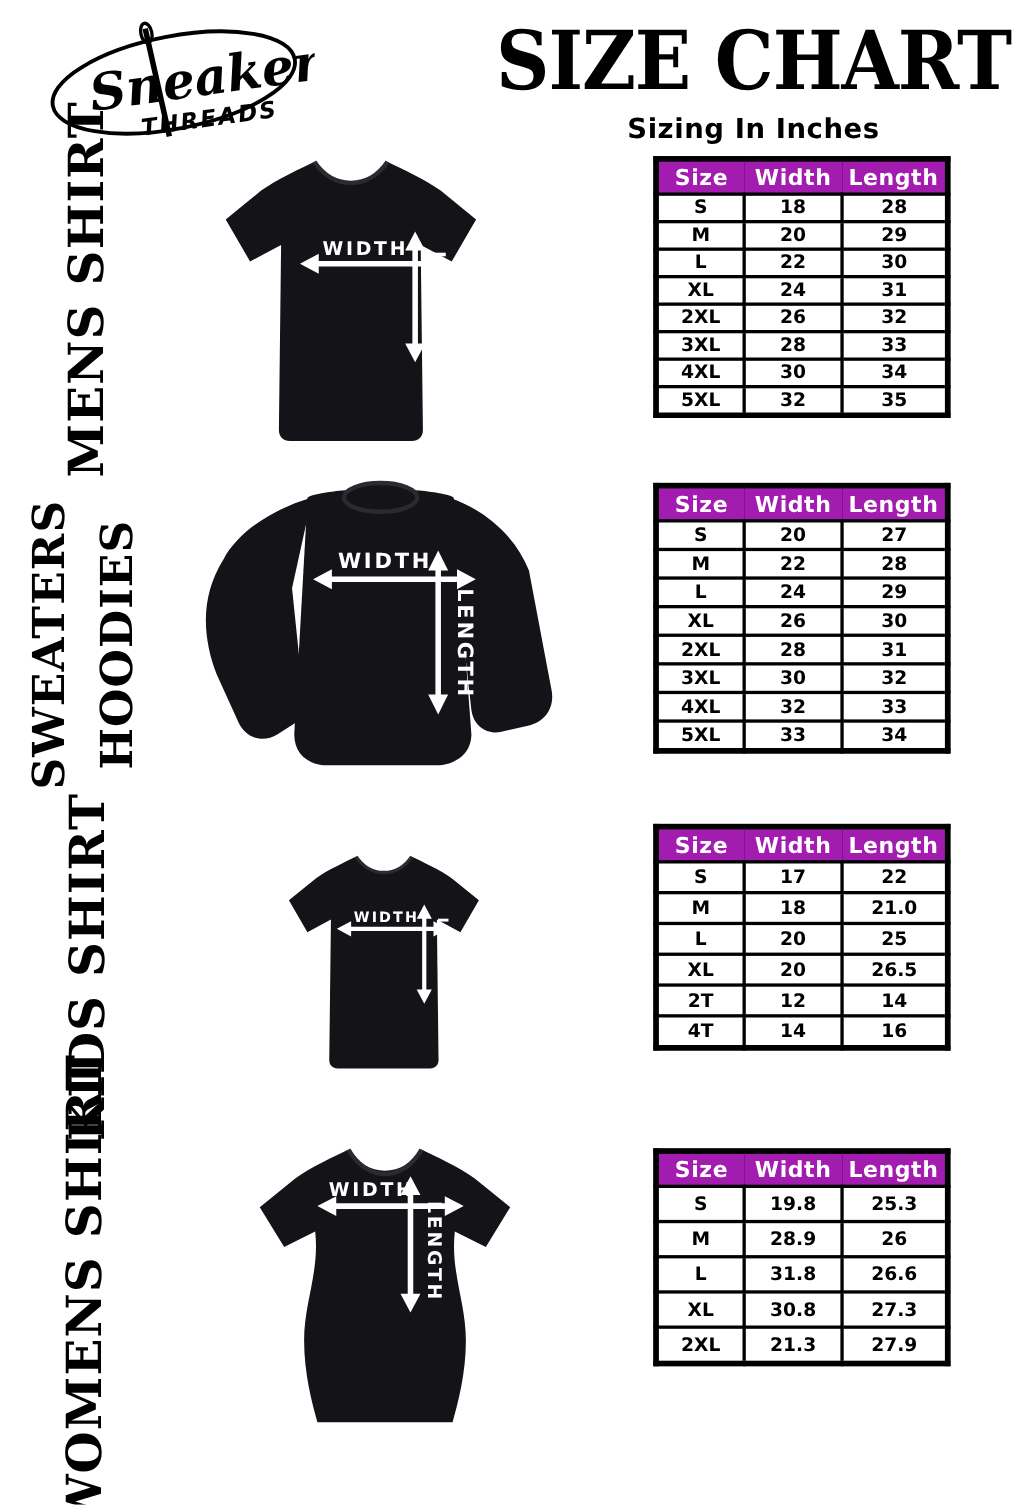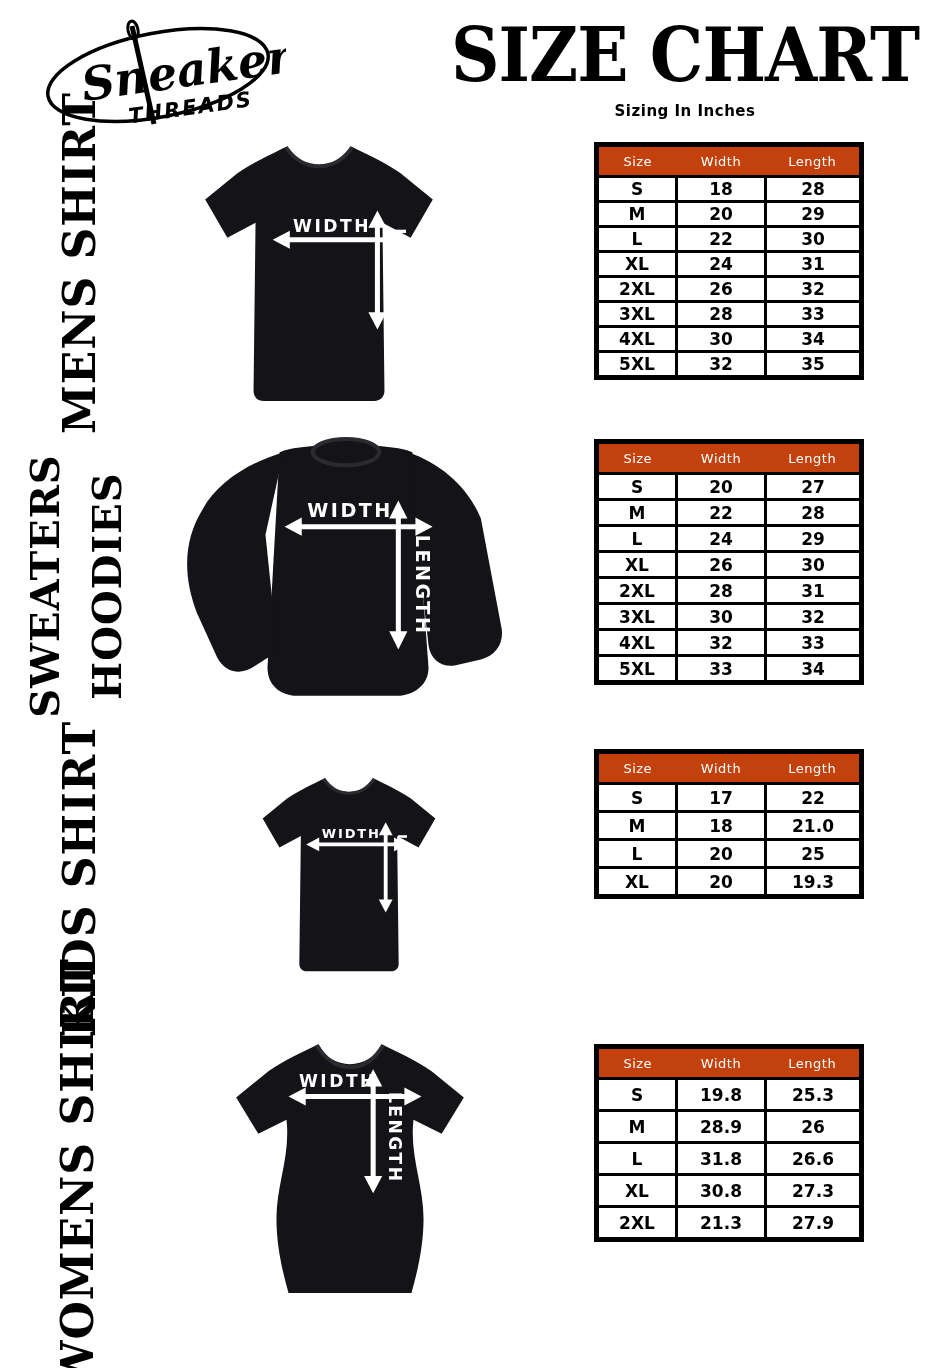--- a/index.html
+++ b/index.html
@@ -6,21 +6,21 @@
   #page{position:relative;width:936px;height:1368px;background:#ffffff;overflow:hidden;
         font-family:"DejaVu Sans","Liberation Sans",sans-serif;color:#000;}
 
   
   .logo-wrap{position:absolute;left:36px;top:12px;width:250px;height:125px;}
   .main-title{position:absolute;left:450px;top:18px;width:470px;text-align:center;
               font-family:"DejaVu Serif","Liberation Serif",serif;font-weight:700;
               font-size:66px;line-height:1;letter-spacing:-1px;
               transform:scale(1.02,1.12);transform-origin:center top;white-space:nowrap;}
   .sub-title{position:absolute;left:450px;top:102px;width:470px;text-align:center;
-             font-weight:700;font-size:15px;letter-spacing:0.5px;}
+             font-weight:700;font-size:25px;letter-spacing:0.5px;}
 
   
   .vlabel-box{position:absolute;display:flex;align-items:center;justify-content:center;gap:10px;}
   .vlabel{transform:rotate(-90deg);white-space:nowrap;
           font-family:"DejaVu Serif","Liberation Serif",serif;font-weight:700;
           font-size:44px;letter-spacing:1px;line-height:1;
           transform-origin:center center;}
   .vcol{width:52px;height:100%;display:flex;align-items:center;justify-content:center;}
 
   
@@ -29,21 +29,21 @@
   .gfill{fill:#141418;}
   .awhite{fill:#ffffff;}
   .aline{stroke:#ffffff;stroke-width:5;}
   .alabel{fill:#ffffff;font-family:"DejaVu Sans","Liberation Sans",sans-serif;
           font-weight:700;letter-spacing:2.5px;}
 
   
   table.size-table{position:absolute;border-collapse:collapse;background:#000;
                    table-layout:fixed;}
   table.size-table{border:5px solid #000;}
-  table.size-table th{background:#c2410c;color:#fff;font-weight:400;font-size:13px;
+  table.size-table th{background:#a21caf;color:#fff;font-weight:700;font-size:20px;
                       height:24px;padding:2px 4px;letter-spacing:0.5px;}
   table.size-table td{background:#fff;color:#000;font-weight:700;font-size:17px;
                       text-align:center;border:3px solid #000;padding:0 4px;}
   .c-size{width:68px;}  .c-width{width:78px;}  .c-length{width:84px;}
   .t-mens td{height:22px;}
   .t-sweaters td{height:23px;}
   .t-kids td{height:25px;}
   .t-womens td{height:29px;}
 </style>
 </head>
@@ -297,21 +297,31 @@
           <td class="c-length">21.0</td>
         </tr>
         <tr>
           <td class="c-size">L</td>
           <td class="c-width">20</td>
           <td class="c-length">25</td>
         </tr>
         <tr>
           <td class="c-size">XL</td>
           <td class="c-width">20</td>
-          <td class="c-length">19.3</td>
+          <td class="c-length">26.5</td>
+        </tr>
+        <tr>
+          <td class="c-size">2T</td>
+          <td class="c-width">12</td>
+          <td class="c-length">14</td>
+        </tr>
+        <tr>
+          <td class="c-size">4T</td>
+          <td class="c-width">14</td>
+          <td class="c-length">16</td>
         </tr>
       </tbody>
     </table>
 
   <table class="size-table t-womens" style="left:594px;top:1044px;">
       <thead>
         <tr>
           <th class="c-size">Size</th>
           <th class="c-width">Width</th>
           <th class="c-length">Length</th>

